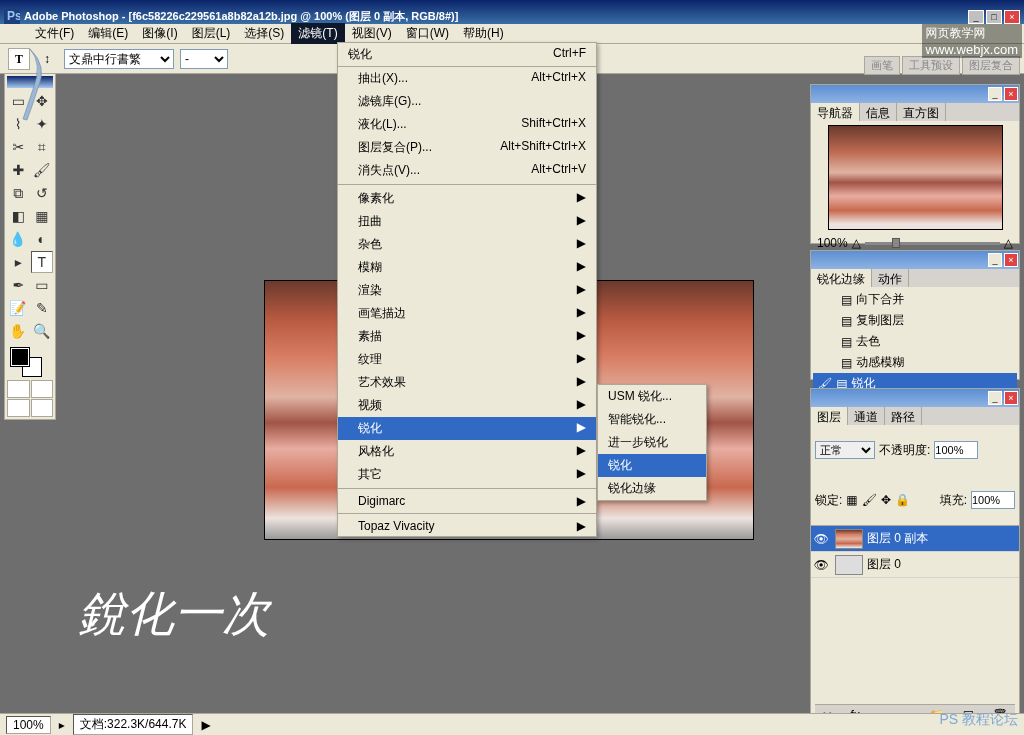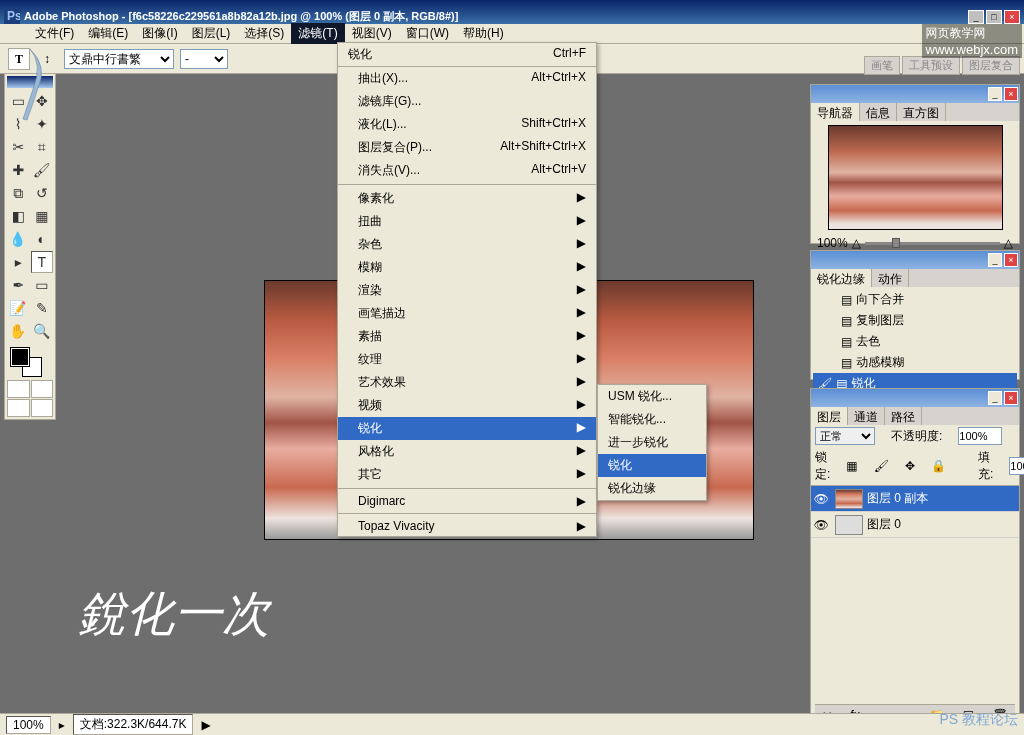--- a/index.html
+++ b/index.html
@@ -53,21 +53,21 @@
 .panel .tabs span.act { background:#ECE9D8; }
 .panel .body { padding: 2px; }
 .navigator { right: 4px; top: 84px; width: 210px; height: 160px; }
 .nav-preview { width:175px; height:105px; margin:4px auto; border:1px solid #000; background: linear-gradient(180deg,#6b3a2e 0%, #bd6a51 25%,#e0b3a3 45%,#a15446 55%,#e8ada0 68%,#c9694f 82%,#ece3de 95%); }
 .nav-slider { display:flex; align-items:center; padding:2px 6px; gap:4px; }
 .history { right: 4px; top: 250px; width: 210px; height: 130px; }
 .history .row { display:flex; align-items:center; padding:2px 4px; gap:4px; cursor:pointer; }
 .history .row.indent { padding-left: 28px; }
 .history .row.sel { background:#316AC5; color:#fff; }
 .layers { right: 4px; top: 388px; width: 210px; height: 340px; }
-.layers .ctrl { display:flex; padding:2px 4px; gap:16px; align-items:center; }
+.layers .ctrl { display:flex; padding:16px 4px; gap:4px; align-items:center; }
 .layers .ctrl select, .layers .ctrl input { font-size:11px; height:18px; border:1px solid #7F9DB9; }
 .layers .list { border-top:1px solid #ACA899; }
 .layers .layer { display:flex; align-items:center; height:26px; border-bottom:1px solid #D6D3CE; cursor:pointer; }
 .layers .layer.sel { background:#316AC5; color:#fff; }
 .layers .layer .eye { width:20px; text-align:center; }
 .layers .layer .thumb { width:28px; height:20px; margin:0 4px; border:1px solid #888; }
 .layers .bottom-icons { position:absolute; bottom:2px; left:4px; right:4px; display:flex; gap:10px; justify-content:space-around; background:#D6D3CE; padding:3px; border-top:1px solid #ACA899; }
 .calligraphy { position:absolute; left:78px; top:582px; font-family: "STXingkai","KaiTi",serif; font-size:48px; color:#fff; font-style:italic; }
 .statusbar { position:absolute; left:0; bottom:0; height:22px; background:#ECE9D8; border-top:1px solid #ACA899; display:flex; align-items:center; gap:8px; padding:0 6px; width:100%; }
 .statusbar .field { border:1px inset #ACA899; padding:1px 6px; background:#fff; }

